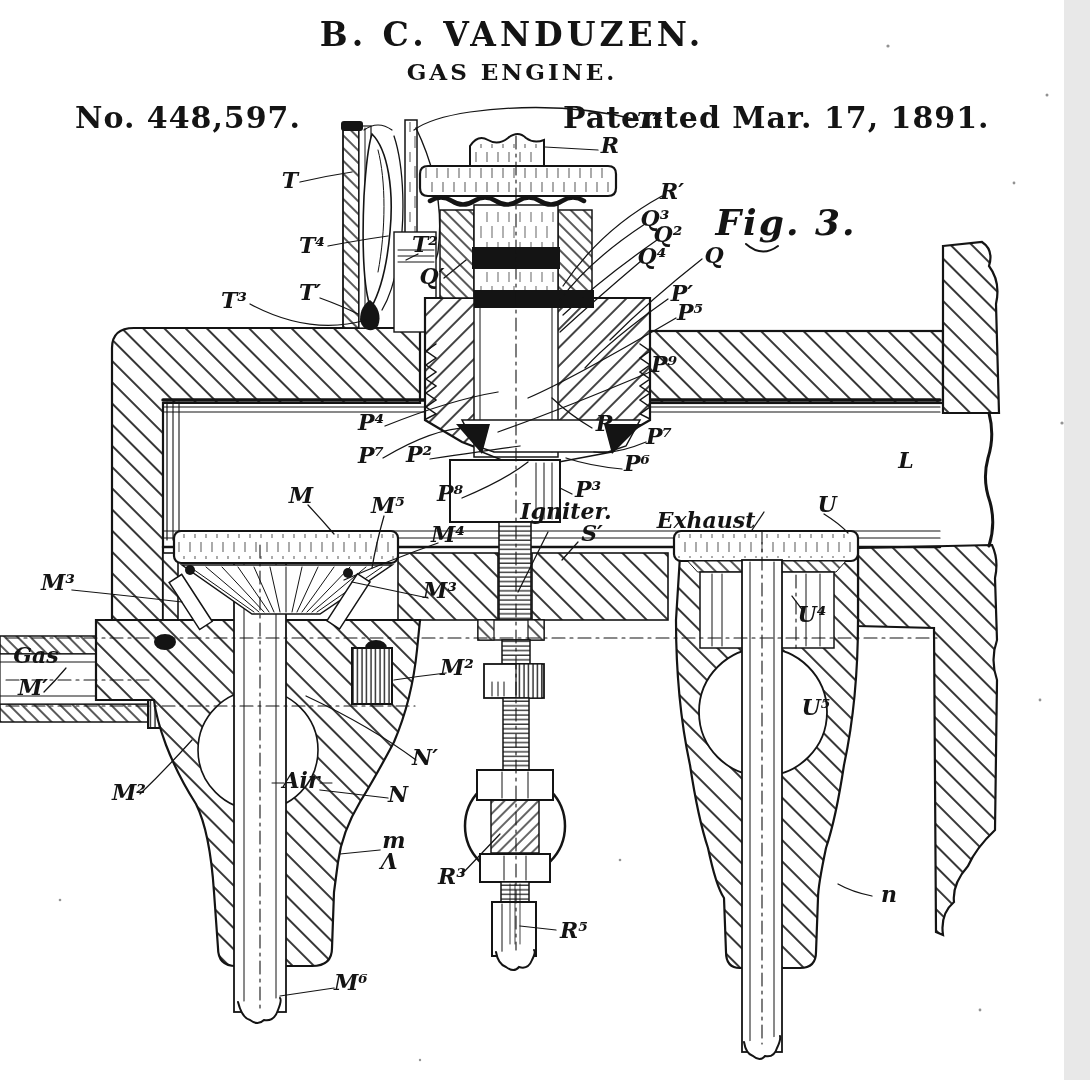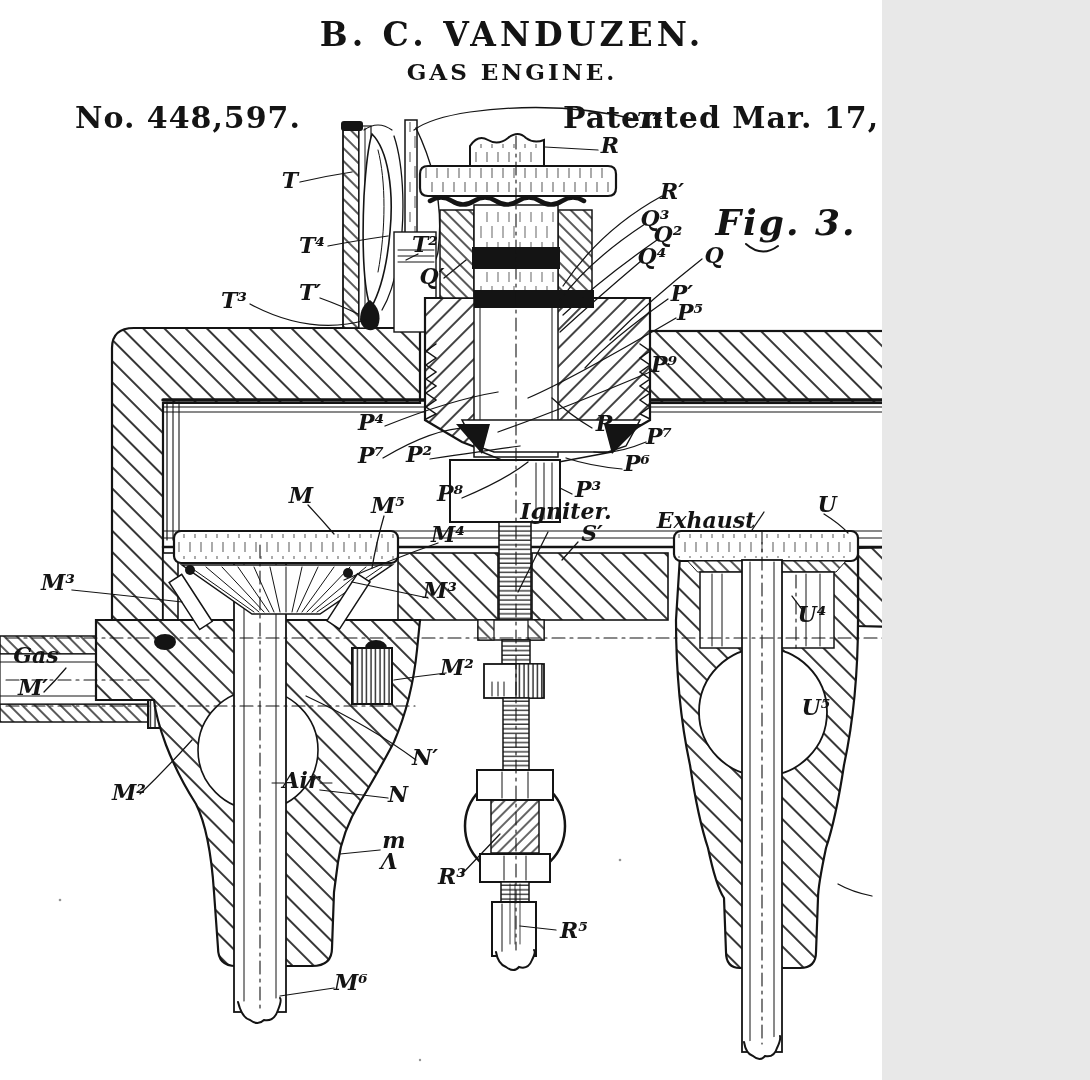--- a/index.html
+++ b/index.html
@@ -1,16 +1,16 @@
 <!DOCTYPE html>
 <html><head>
 <meta charset="utf-8">
 <style>
   html,body{margin:0;padding:0;background:#e8e8e8;}
-  .page{width:882px;height:1080px;background:#f0abfc;position:relative;overflow:hidden;
+  .page{width:1064px;height:1080px;background:#f0abfc;position:relative;overflow:hidden;
         font-family:"DejaVu Serif", serif;}
   svg{display:block}
   text{fill:#141414}
   .hdr{font-family:"DejaVu Serif",serif;font-weight:bold;}
   .fig{font-family:"DejaVu Serif",serif;font-weight:bold;font-style:italic;}
   .lbl{font-family:"DejaVu Serif",serif;font-style:italic;font-weight:bold;font-size:22px;}
 </style>
 </head>
 <body>
 

